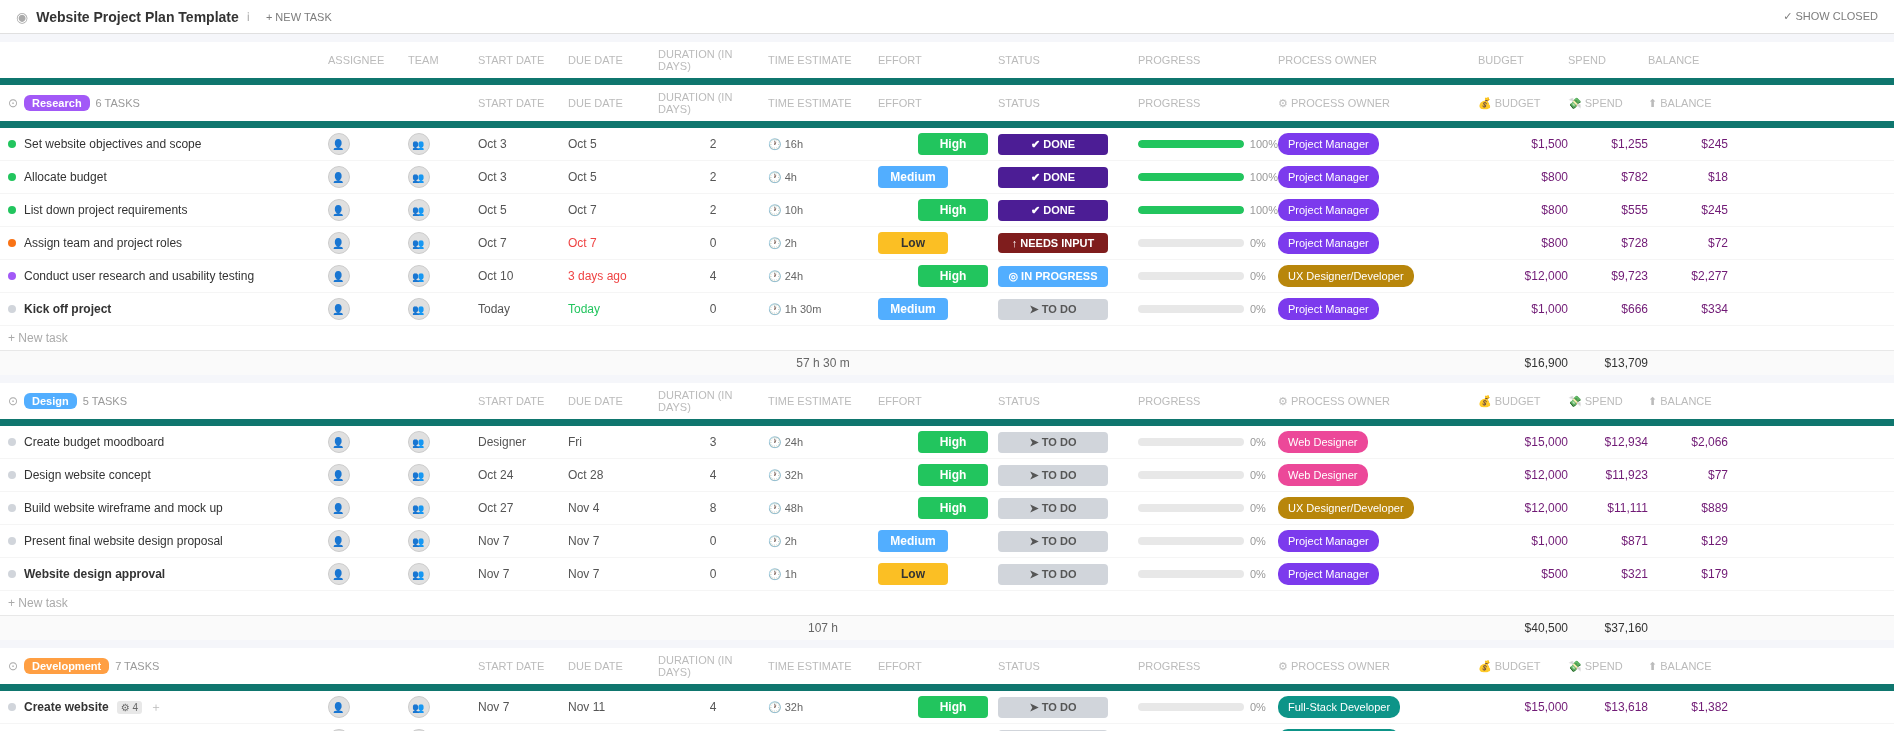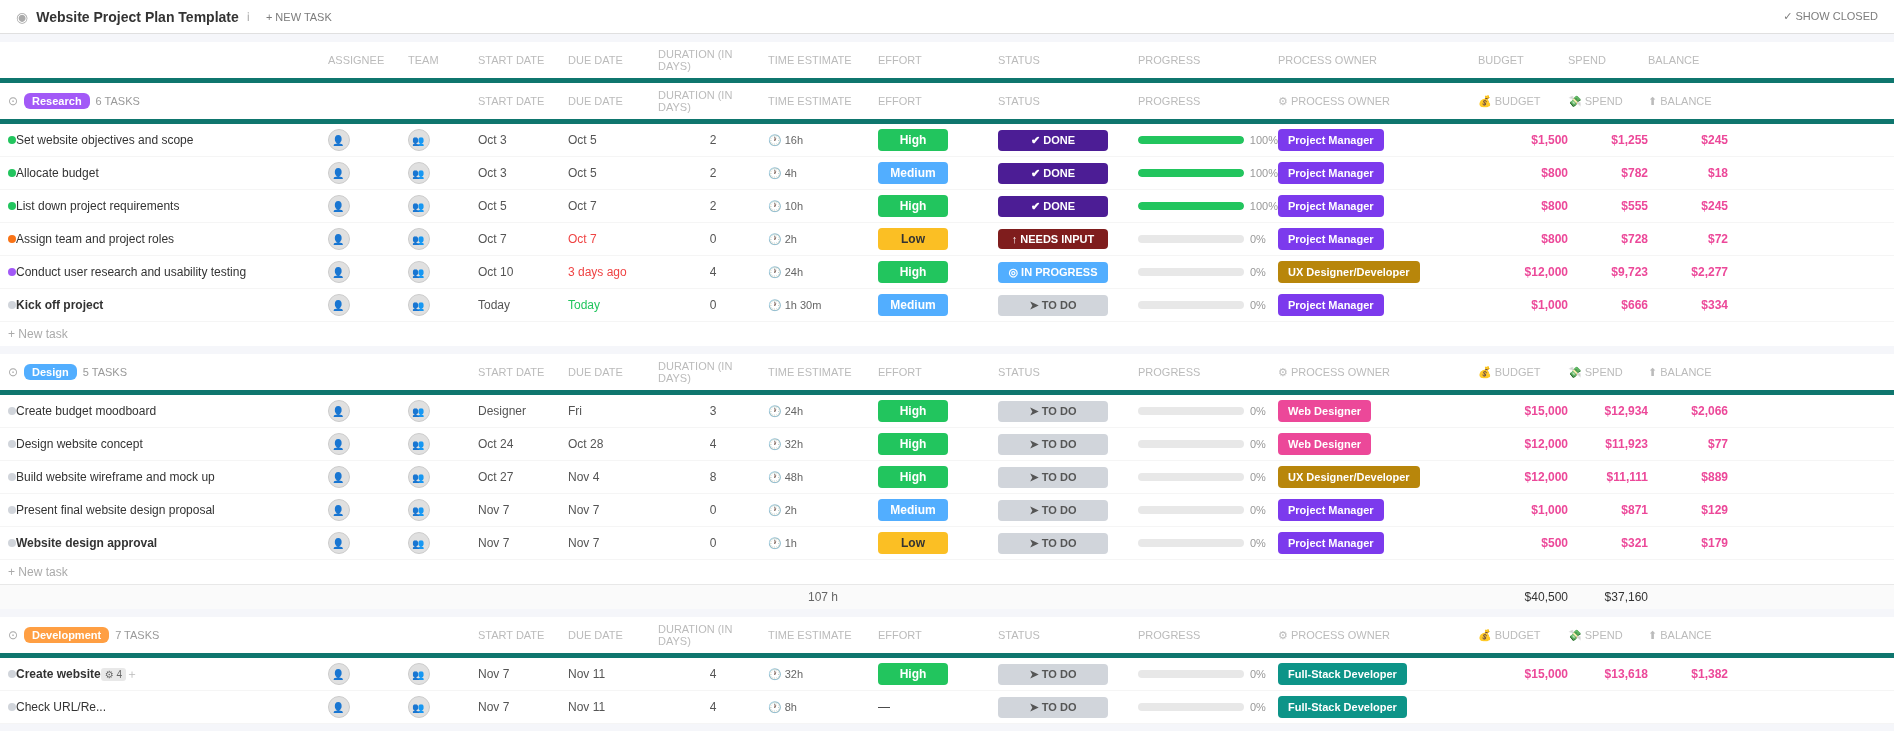--- a/index.html
+++ b/index.html
@@ -8,75 +8,75 @@
     .app-header { display: flex; align-items: center; padding: 8px 16px; background: #fff; border-bottom: 1px solid #e0e0e0; gap: 8px; }
     .app-title { font-size: 14px; font-weight: 600; color: #333; }
     .info-icon { color: #aaa; font-size: 12px; cursor: pointer; }
     .new-task-btn { font-size: 11px; color: #7c7c7c; cursor: pointer; margin-left: 8px; }
     .show-closed-btn { margin-left: auto; font-size: 11px; color: #7c7c7c; cursor: pointer; }
 
     .main-content { padding: 8px 0; }
 
     
     .section { background: #fff; margin-bottom: 8px; }
-    .section-header { display: grid; grid-template-columns: 320px 80px 70px 90px 90px 110px 110px 120px 140px 140px 200px 90px 80px 80px; align-items: center; padding: 6px 8px; background: #fff; border-bottom: 5px solid #0f766e; }
+    .section-header { display: grid; grid-template-columns: 320px 80px 70px 90px 90px 110px 110px 120px 140px 140px 200px 90px 80px 80px; align-items: center; padding: 6px 8px; background: #fff; border-bottom: 7px solid #0f766e; }
     .section-title-area { display: flex; align-items: center; gap: 6px; }
     .section-toggle { color: #aaa; cursor: pointer; font-size: 12px; }
     .section-badge { padding: 2px 8px; border-radius: 6px; font-size: 11px; font-weight: 600; color: #fff; }
     .section-badge.research { background: #a259f7; }
     .section-badge.design { background: #52aeff; }
     .section-badge.development { background: #ff9f43; }
     .section-task-count { font-size: 11px; color: #999; font-weight: 500; }
     .section-col-header { font-size: 11px; color: #bbb; font-weight: 500; text-transform: uppercase; }
 
     
     .task-row { display: grid; grid-template-columns: 320px 80px 70px 90px 90px 110px 110px 120px 140px 140px 200px 90px 80px 80px; align-items: center; padding: 5px 8px; border-bottom: 1px solid #f5f5f5; }
-    .task-name-cell { display: flex; align-items: center; }
+    .task-name-cell { display: flex; align-items: center; gap: 8px; }
     .task-color-dot { width: 8px; height: 8px; border-radius: 50%; flex-shrink: 0; }
     .task-color-dot.green { background: #22c55e; }
     .task-color-dot.orange { background: #f97316; }
     .task-color-dot.purple { background: #a259f7; }
     .task-color-dot.gray { background: #d1d5db; }
     .task-name { font-size: 12px; color: #333; }
     .task-name.bold { font-weight: 600; }
     .task-icon-badge { background: #e8e8e8; border-radius: 3px; padding: 1px 4px; font-size: 10px; color: #666; }
     .add-icon { color: #bbb; cursor: pointer; font-size: 12px; }
 
     .avatar-group { display: flex; align-items: center; }
     .avatar { width: 22px; height: 22px; border-radius: 50%; background: #e0e0e0; border: 1px solid #ccc; display: flex; align-items: center; justify-content: center; font-size: 10px; color: #999; }
 
     .cell { font-size: 12px; color: #555; }
     .cell.red { color: #ef4444; }
     .cell.green { color: #22c55e; }
     .cell.center { text-align: center; }
     .cell.time { color: #666; font-size: 11px; display: flex; align-items: center; gap: 3px; }
 
     .effort-badge { padding: 4px 12px; border-radius: 4px; font-size: 12px; font-weight: 600; color: #fff; text-align: center; display: inline-block; min-width: 70px; }
-    .effort-badge.high { background: #22c55e; }
+    .effort-badge.high { background: #22c55e; margin-left: 40px; }
     .effort-badge.medium { background: #52aeff; }
     .effort-badge.low { background: #fbbf24; color: #333; }
 
     .status-badge { padding: 4px 10px; border-radius: 4px; font-size: 11px; font-weight: 600; color: #fff; text-align: center; display: inline-flex; align-items: center; gap: 4px; min-width: 110px; justify-content: center; }
     .status-badge.done { background: #4c1d95; }
     .status-badge.needs-input { background: #7f1d1d; }
     .status-badge.in-progress { background: #52aeff; }
     .status-badge.to-do { background: #d1d5db; color: #555; }
 
     .progress-bar-container { display: flex; align-items: center; gap: 6px; }
     .progress-bar { height: 8px; background: #e8e8e8; border-radius: 4px; flex: 1; overflow: hidden; }
     .progress-fill { height: 100%; background: #22c55e; border-radius: 4px; }
     .progress-text { font-size: 11px; color: #999; min-width: 28px; }
 
-    .owner-badge { padding: 5px 10px; border-radius: 4px; font-size: 11px; font-weight: 700; color: #fff; text-align: center; }
+    .owner-badge { padding: 5px 10px; border-radius: 10px; font-size: 11px; font-weight: 400; color: #fff; text-align: center; }
     .owner-badge.purple { background: #7c3aed; }
     .owner-badge.gold { background: #b8860b; }
     .owner-badge.pink { background: #ec4899; }
     .owner-badge.teal { background: #0d9488; }
 
-    .money-cell { font-size: 12px; color: #ec4899; text-align: right; font-weight: bold; }
+    .money-cell { font-size: 12px; color: #701a75; text-align: right; }
 
     .new-task-row { padding: 5px 8px; font-size: 12px; color: #aaa; cursor: pointer; }
 
     .total-row { display: grid; grid-template-columns: 320px 80px 70px 90px 90px 110px 110px 120px 140px 140px 200px 90px 80px 80px; align-items: center; padding: 5px 8px; border-top: 1px solid #e8e8e8; background: #fafafa; }
     .total-time { font-size: 12px; color: #666; text-align: center; }
     .total-money { font-size: 12px; color: #333; font-weight: 500; text-align: right; }
   </style>
 </head>
 <body>
 
@@ -296,20 +296,36 @@
           <div class="progress-fill" style="width:0%"></div>
         </div>
         <span class="progress-text">0%</span>
       </div>
       <div><span class="owner-badge purple">Project Manager</span></div>
       <div class="money-cell">$1,000</div>
       <div class="money-cell">$666</div>
       <div class="money-cell">$334</div>
     </div>
         <div class="new-task-row">+ New task</div>
+        <div class="total-row">
+      <div></div>
+          <div></div>
+          <div></div>
+          <div></div>
+          <div></div>
+          <div></div>
+      <div class="total-time">57 h 30 m</div>
+      <div></div>
+          <div></div>
+          <div></div>
+          <div></div>
+      <div class="total-money">$16,900</div>
+      <div class="total-money">$13,709</div>
+      <div class="total-money"></div>
+    </div>
       </div>
       <div class="section">
         <div class="section-header">
     <div class="section-title-area">
       <span class="section-toggle">⊙</span>
       <span class="section-badge design">Design</span>
       <span class="section-task-count">5 TASKS</span>
     </div>
     <div></div>
           <div></div>

